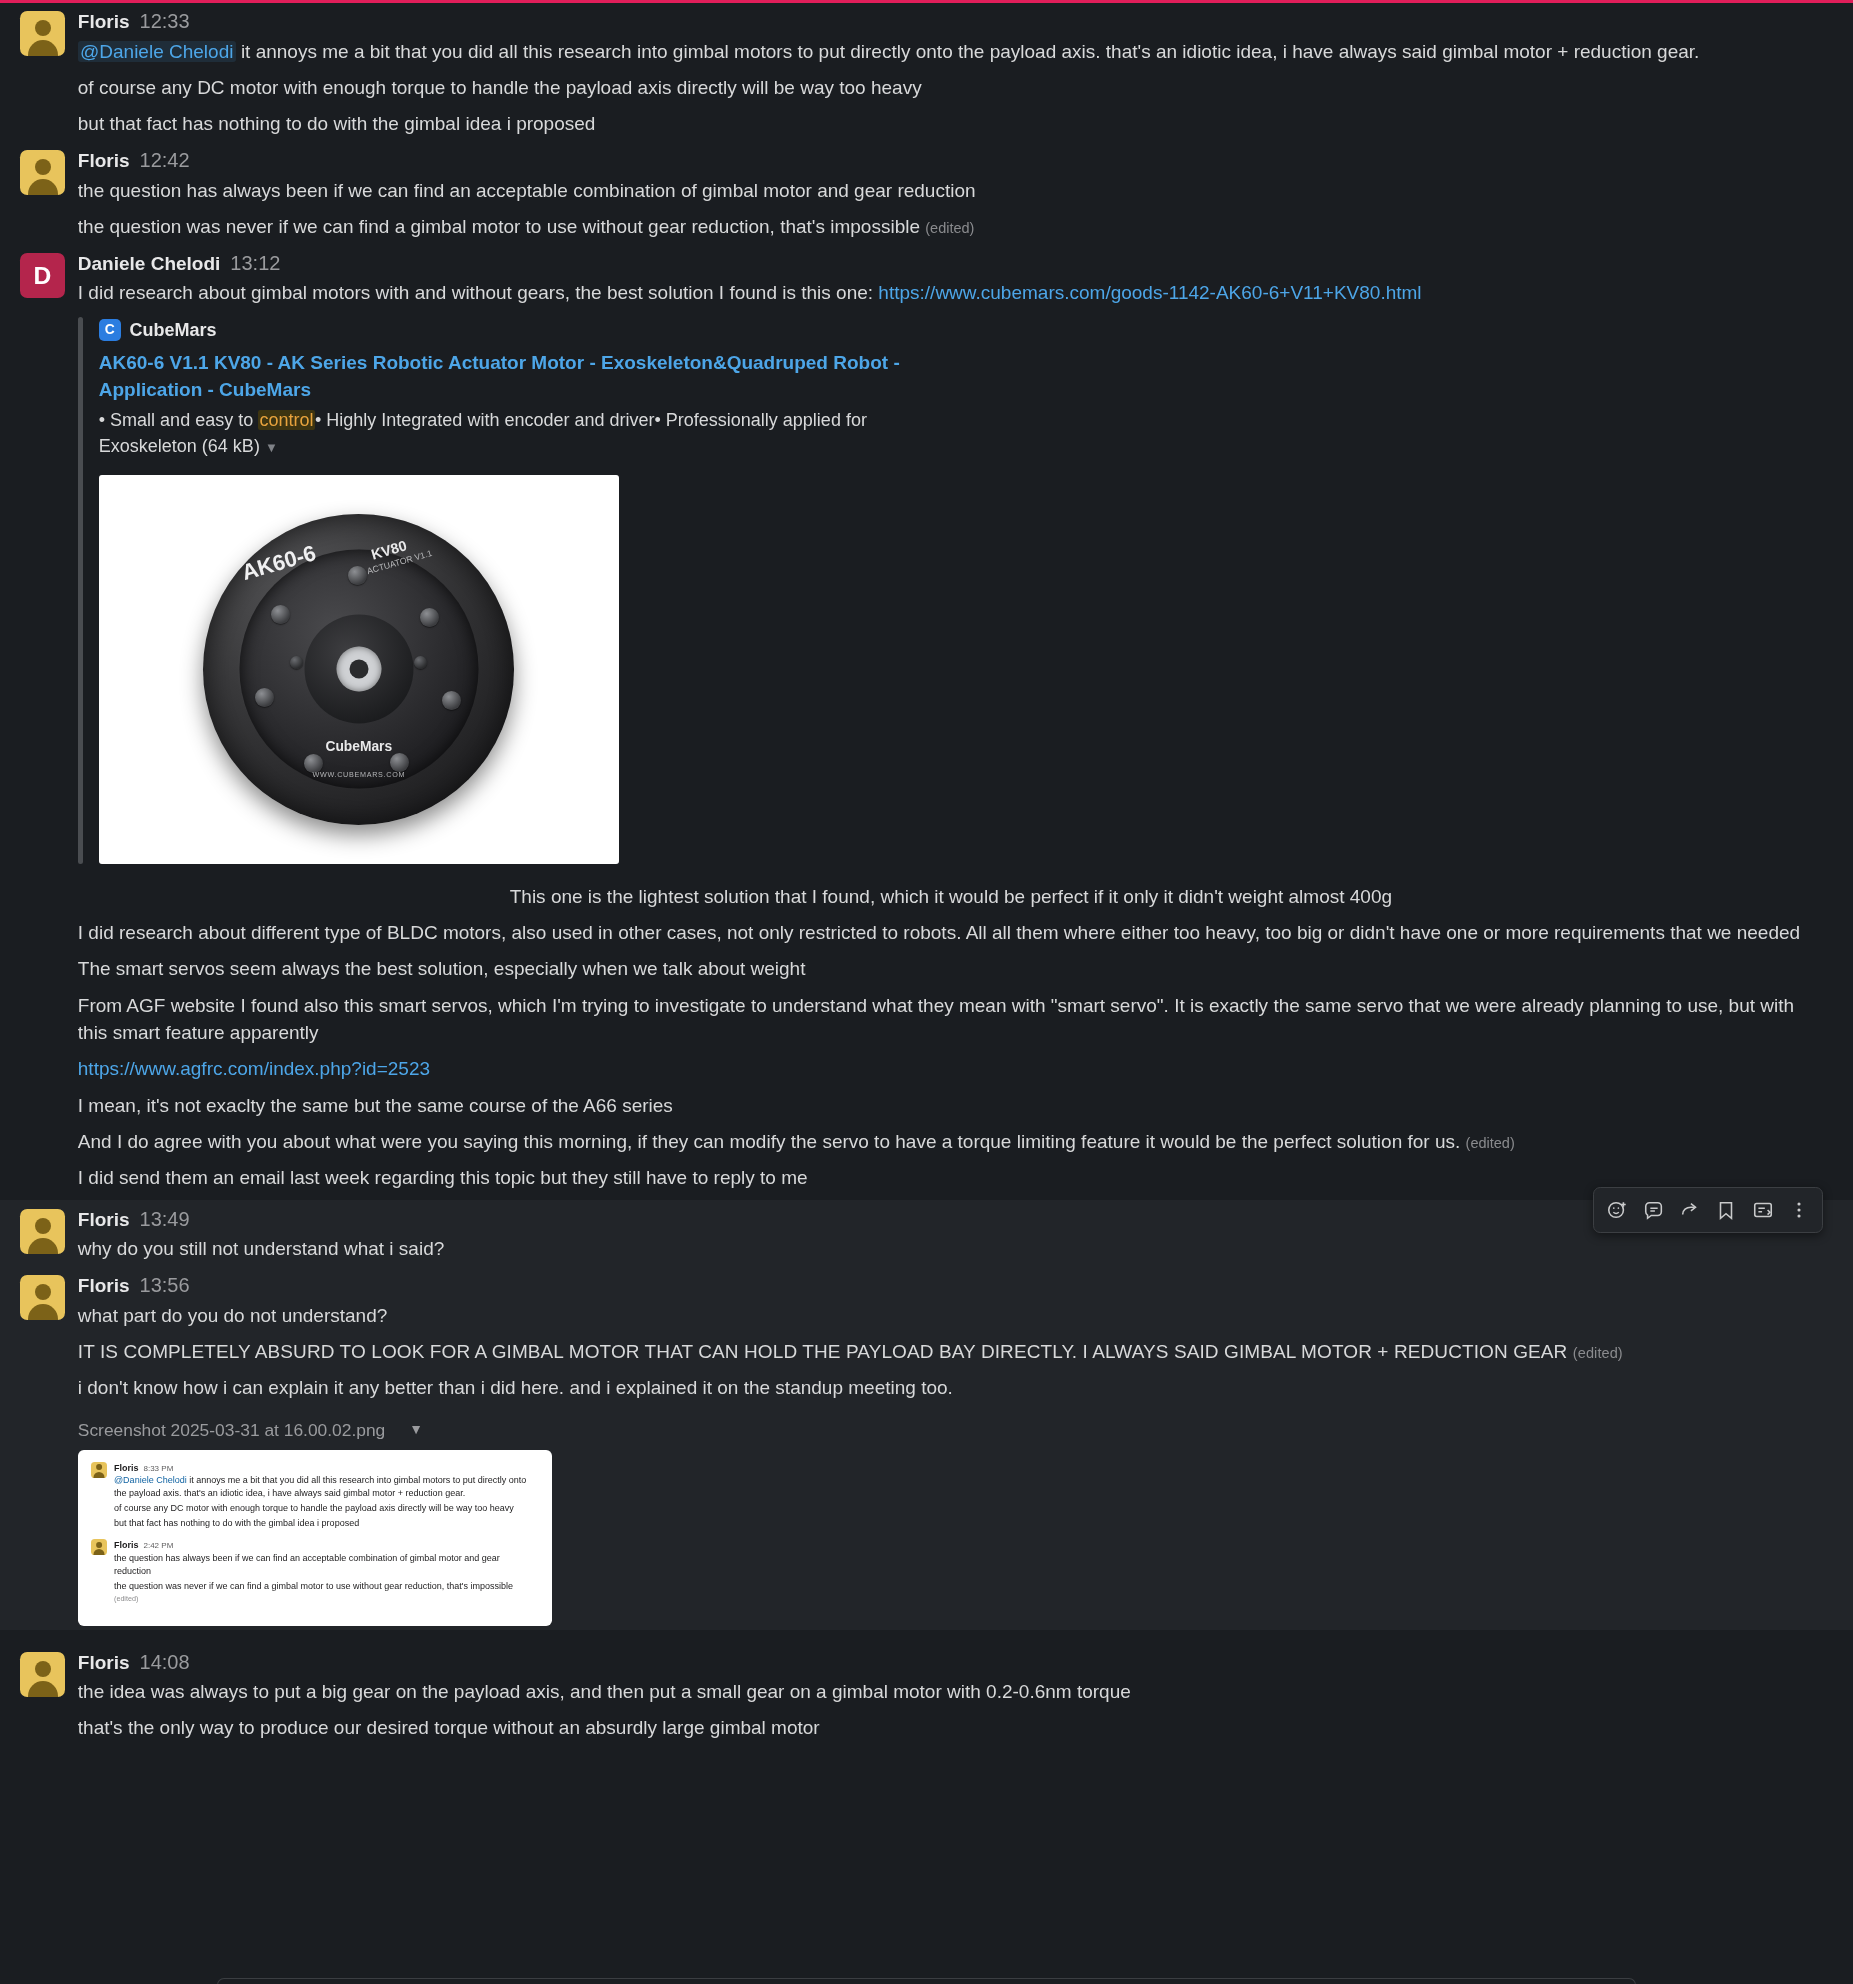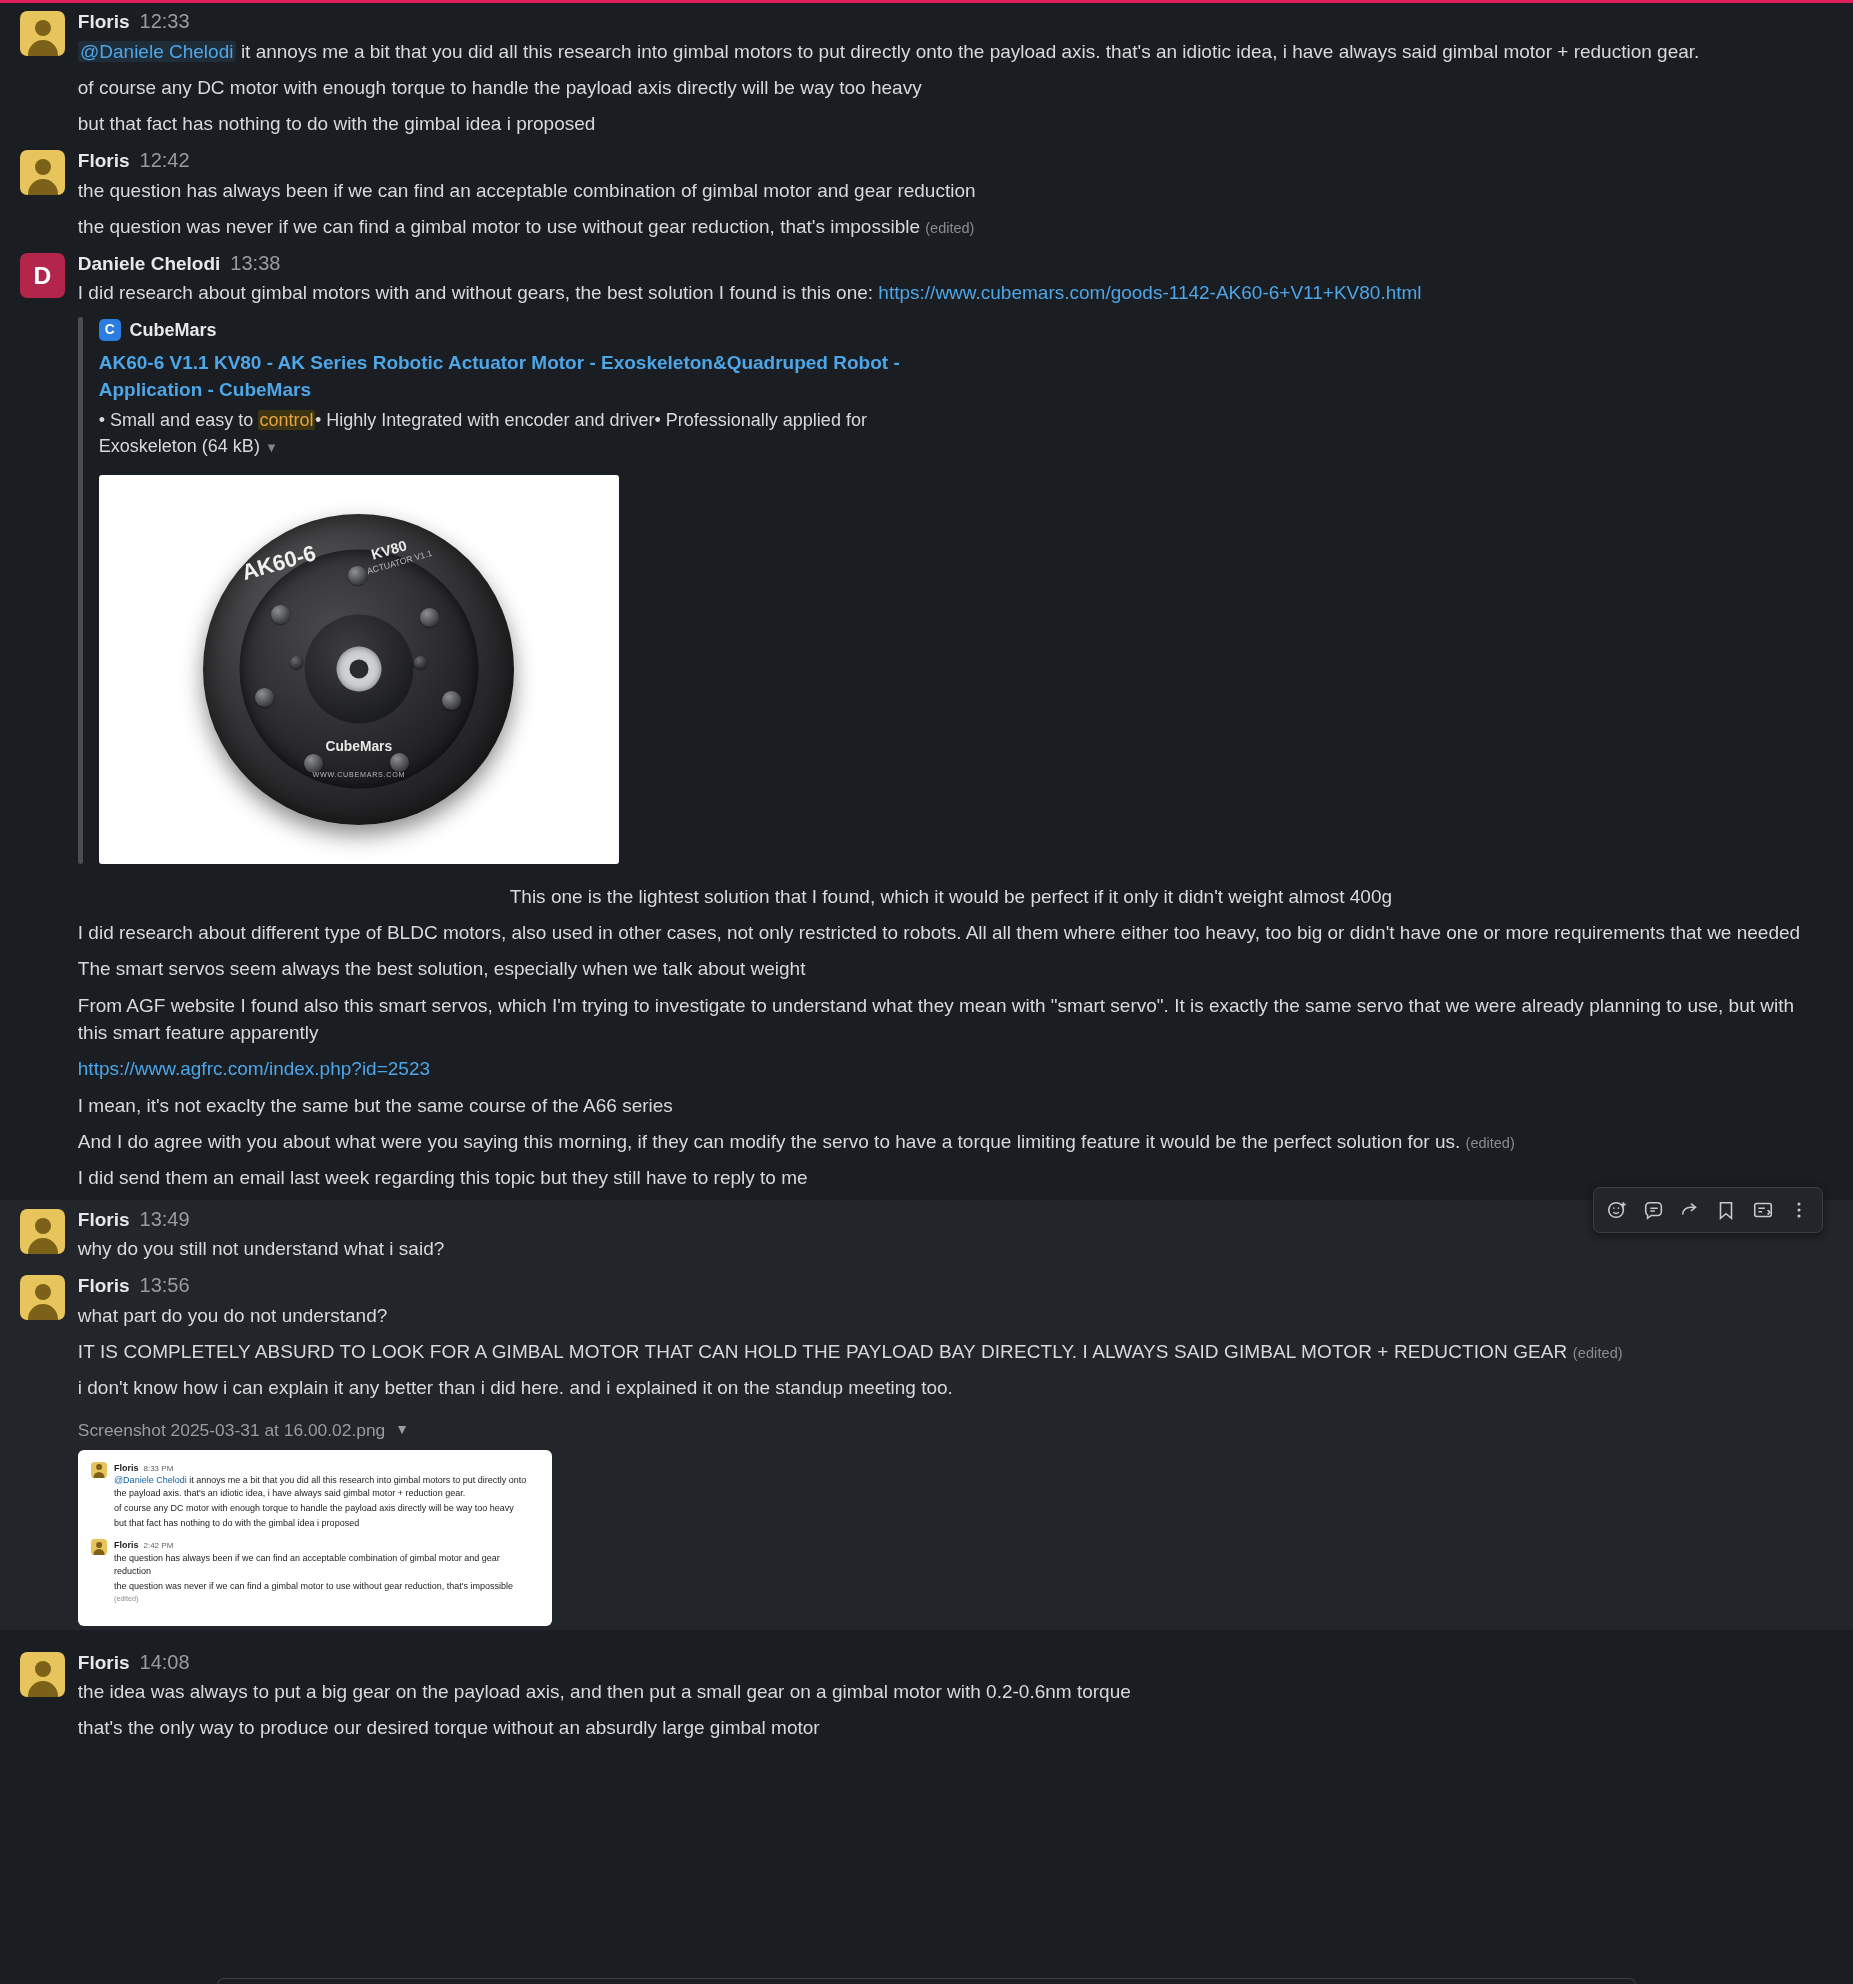--- a/index.html
+++ b/index.html
@@ -145,21 +145,21 @@
     position:absolute;top:42px;left:163px;color:#b9babc;font-size:8.7px;transform:rotate(-16deg);
   }
   .brand{
     position:absolute;bottom:41px;left:50%;transform:translateX(-50%);
     text-align:center;
   }
   .brand .b1{color:#e9e9ea;font-size:13.8px;font-weight:bold;}
   .brand .b2{color:#b5b6b8;font-size:7.2px;letter-spacing:0.7px;}
 
   
-  .file-name{color:#9a9b9e;font-size:17.4px;margin:16px 0 7.2px 0;display:flex;align-items:center;gap:10px;}
+  .file-name{color:#9a9b9e;font-size:17.4px;margin:16px 0 7.2px 0;display:flex;align-items:center;gap:24px;}
   .file-thumb{
     width:474px;border-radius:5.8px;background:#fff;padding:11.6px 13px;
     color:#1d1c1d;font-size:9px;line-height:1.42;
   }
   .ft-msg{display:flex;gap:7.2px;margin-bottom:7.2px;}
   .ft-av{width:16px;height:16px;border-radius:3.6px;background:#e8c45c;flex:0 0 16px;position:relative;overflow:hidden;}
   .ft-av .h{position:absolute;left:50%;top:2.9px;transform:translateX(-50%);width:5.8px;height:5.8px;border-radius:50%;background:#7c6218;}
   .ft-av .b{position:absolute;left:50%;bottom:-2.2px;transform:translateX(-50%);width:11px;height:8px;border-radius:6.5px 6.5px 0 0;background:#7c6218;}
   .ft-head{font-weight:bold;font-size:9px;color:#1d1c1d;margin-bottom:0.7px;}
   .ft-time{color:#616061;font-weight:normal;font-size:8px;margin-left:5px;}
@@ -236,21 +236,21 @@
 
   <div class="msg">
     <div class="avatar-col">
       <div class="avatar letter">
           <span>D</span>
         </div>
     </div>
     <div class="body-col">
       <div class="msg-head">
         <span class="author">Daniele Chelodi</span>
-        <span class="time">13:38</span>
+        <span class="time">13:12</span>
       </div>
       <p class="line"><span>I did research about gimbal motors with and without gears, the best solution I found is this one: </span><a href="#" class="link">https://www.cubemars.com/goods-1142-AK60-6+V11+KV80.html</a></p>
 
       <div class="preview">
         <div class="preview-bar"></div>
         <div class="preview-body">
           <div class="site">
             <span class="site-ico">C</span>
             <span class="site-name">CubeMars</span>
           </div>

